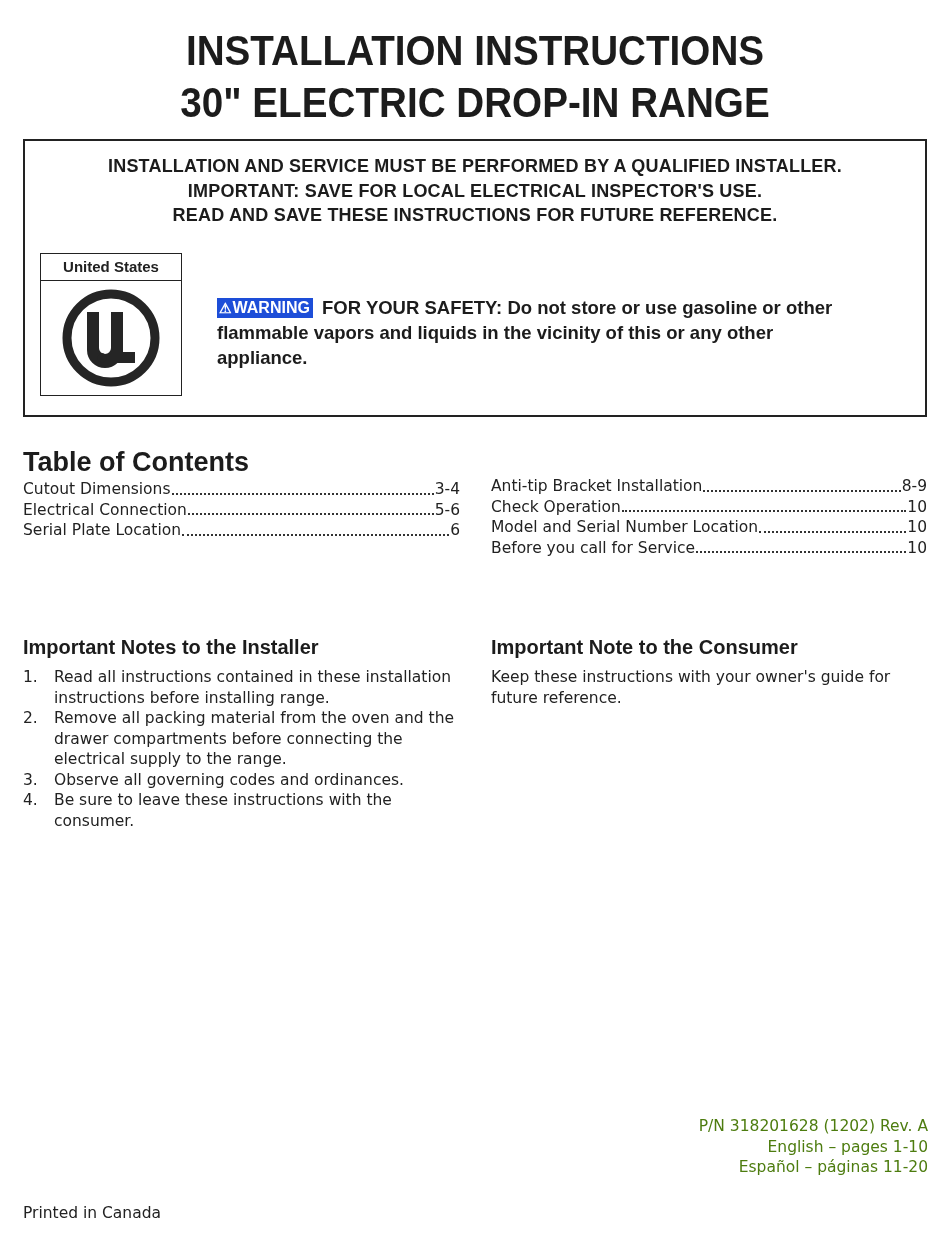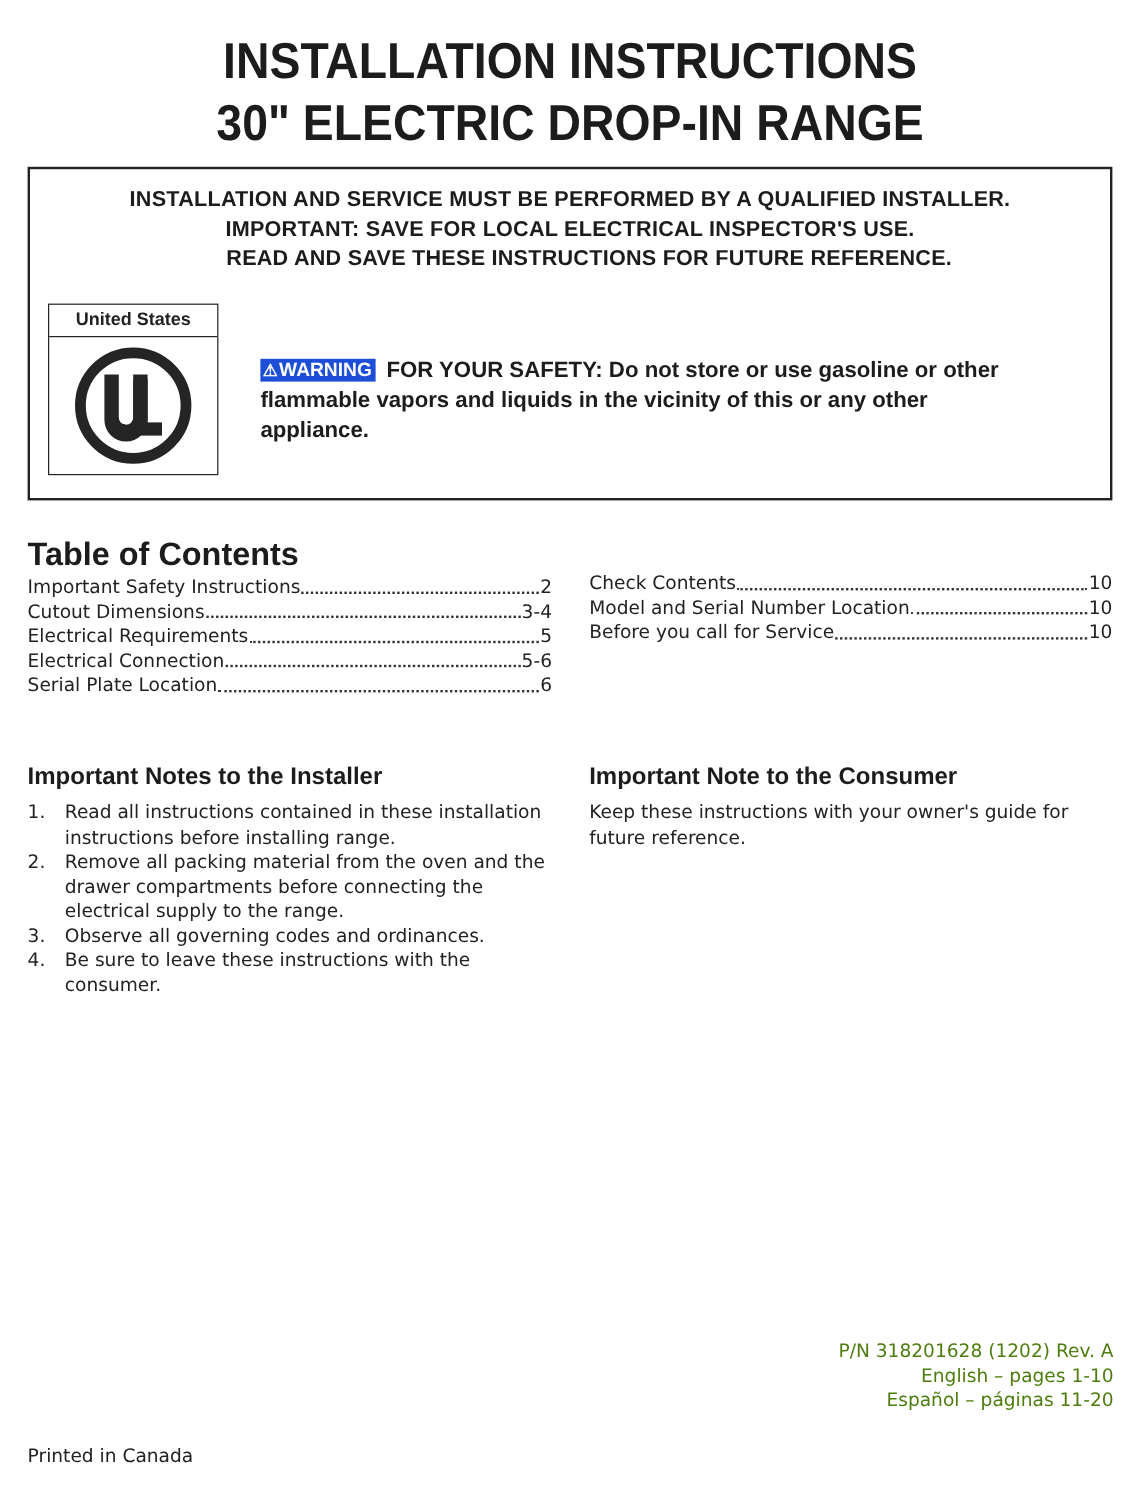--- a/index.html
+++ b/index.html
@@ -21,21 +21,21 @@
     position: absolute; left: 23px; top: 139px; width: 900px; height: 274px;
     border: 2px solid #222;
   }
   .notice-line {
     position: absolute; left: 0; width: 100%; text-align: center;
     font-family: "Liberation Sans", sans-serif; font-weight: bold;
     font-size: 18px; color: #1c1c1c; letter-spacing: 0.2px;
   }
   .notice-line.n1 { top: 15px; }
   .notice-line.n2 { top: 40px; }
-  .notice-line.n3 { top: 64px; margin-left: 16px; }
+  .notice-line.n3 { top: 64px; }
 
   .ul-box {
     position: absolute; left: 15px; top: 112px; width: 140px; height: 141px;
     border: 1.5px solid #222;
   }
   .ul-label {
     height: 26px; border-bottom: 1.5px solid #222; text-align: center;
     font-family: "Liberation Sans", sans-serif; font-weight: bold;
     font-size: 15px; line-height: 26px; color: #222;
   }
@@ -128,49 +128,44 @@
     <span class="warn-badge"><span class="tri">⚠</span><span>WARNING</span></span>
     <span>FOR YOUR SAFETY:</span>
     <span>Do not store or use gasoline or other flammable vapors and liquids in the vicinity of this or any other appliance.</span>
   </div>
 </div>
 
 <h2 class="toc-title">Table of Contents</h2>
 
 <div class="toc-col left">
   <div class="toc-row">
-      <span class="lbl">Important Safety Instructions</span>
-      <span class="dots"></span>
-      <span class="pg">2</span>
-    </div>
-  <div class="toc-row">
       <span class="lbl">Cutout Dimensions</span>
       <span class="dots"></span>
       <span class="pg">3-4</span>
     </div>
   <div class="toc-row">
-      <span class="lbl">Electrical Requirements</span>
-      <span class="dots"></span>
-      <span class="pg">5</span>
-    </div>
-  <div class="toc-row">
       <span class="lbl">Electrical Connection</span>
       <span class="dots"></span>
       <span class="pg">5-6</span>
     </div>
   <div class="toc-row">
       <span class="lbl">Serial Plate Location</span>
       <span class="dots"></span>
       <span class="pg">6</span>
     </div>
 </div>
 
 <div class="toc-col right">
   <div class="toc-row">
-      <span class="lbl">Check Contents</span>
+      <span class="lbl">Anti-tip Bracket Installation</span>
+      <span class="dots"></span>
+      <span class="pg">8-9</span>
+    </div>
+  <div class="toc-row">
+      <span class="lbl">Check Operation</span>
       <span class="dots"></span>
       <span class="pg">10</span>
     </div>
   <div class="toc-row">
       <span class="lbl">Model and Serial Number Location</span>
       <span class="dots"></span>
       <span class="pg">10</span>
     </div>
   <div class="toc-row">
       <span class="lbl">Before you call for Service</span>

